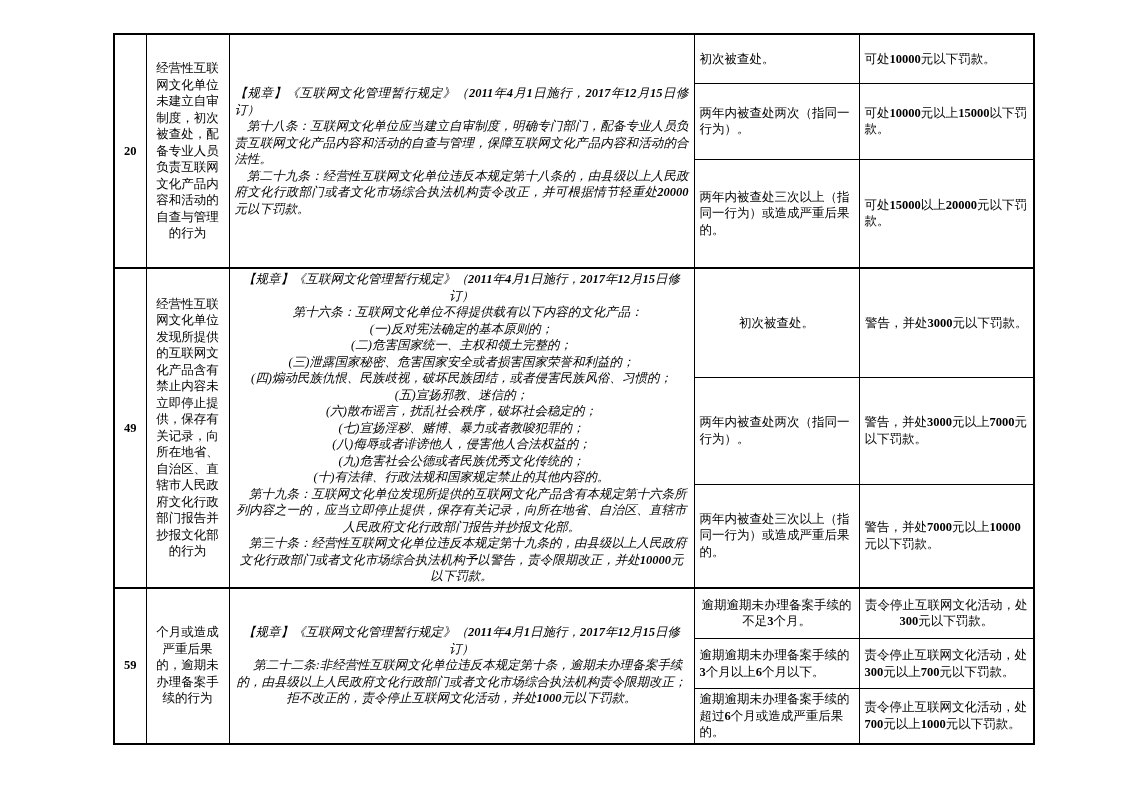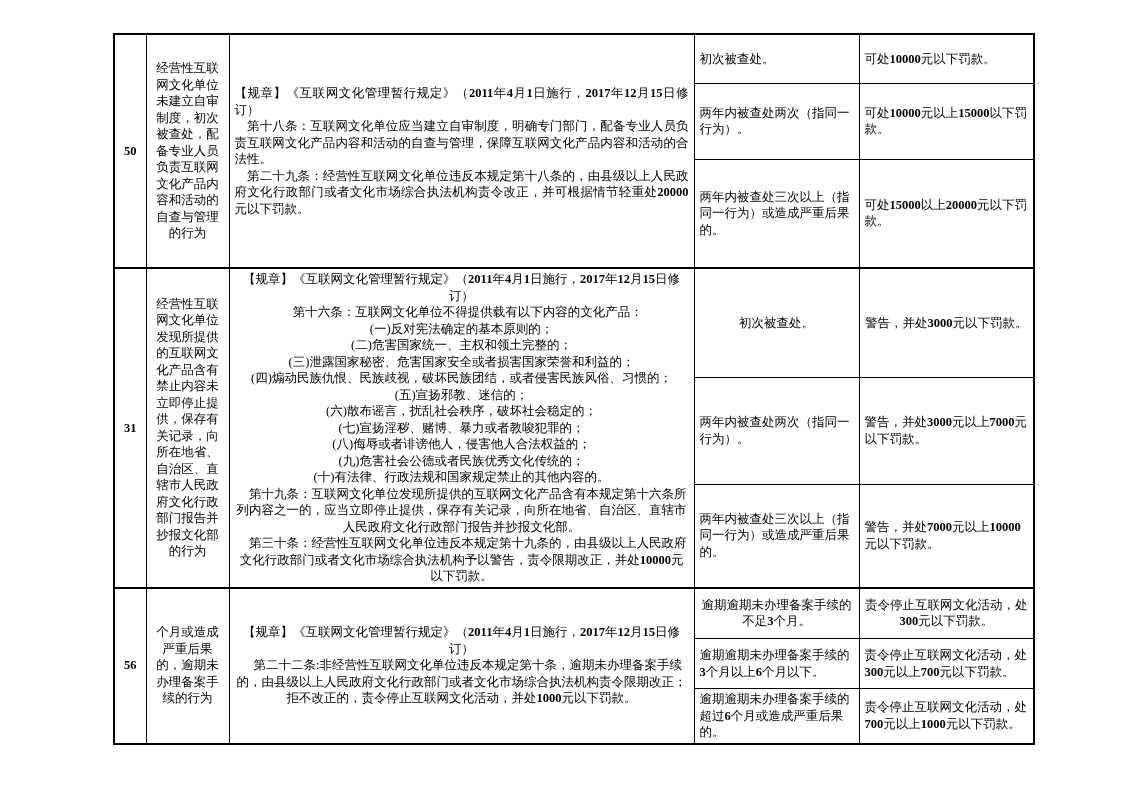--- a/index.html
+++ b/index.html
@@ -36,20 +36,21 @@
     padding: 2px 1px;
   }
   td.behavior {
     text-align: center;
     padding: 2px 6px;
   }
   td.legal {
     text-align: justify;
     white-space: pre-wrap;
     padding: 3px 5px;
+    font-style: italic;
   }
   td.circ, td.pen {
     text-align: left;
     padding: 2px 4px;
     margin-top: 16px;
   }
   td b { font-weight: bold; }
 </style>
 </head>
 <body>
@@ -59,39 +60,39 @@
     <colgroup>
       <col style="width:32px">
       <col style="width:83px">
       <col style="width:465px">
       <col style="width:165px">
       <col style="width:175px">
     </colgroup>
     <tbody>
 
       <tr style="height:49px">
-        <td class="num" rowspan="3"><b>50</b></td>
+        <td class="num" rowspan="3"><b>20</b></td>
         <td class="behavior" rowspan="3">经营性互联网文化单位未建立自审制度，初次被查处，配备专业人员负责互联网文化产品内容和活动的自查与管理的行为</td>
         <td class="legal" rowspan="3">【规章】《互联网文化管理暂行规定》（<b>2011</b>年<b>4</b>月<b>1</b>日施行，<b>2017</b>年<b>12</b>月<b>15</b>日修订）
 　第十八条：互联网文化单位应当建立自审制度，明确专门部门，配备专业人员负责互联网文化产品内容和活动的自查与管理，保障互联网文化产品内容和活动的合法性。
 　第二十九条：经营性互联网文化单位违反本规定第十八条的，由县级以上人民政府文化行政部门或者文化市场综合执法机构责令改正，并可根据情节轻重处<b>20000</b>元以下罚款。</td>
         <td class="circ">初次被查处。</td>
         <td class="pen">可处<b>10000</b>元以下罚款。</td>
       </tr>
       <tr style="height:76px">
         <td class="circ">两年内被查处两次（指同一行为）。</td>
         <td class="pen">可处<b>10000</b>元以上<b>15000</b>以下罚款。</td>
       </tr>
       <tr style="height:109px">
         <td class="circ">两年内被查处三次以上（指同一行为）或造成严重后果的。</td>
         <td class="pen">可处<b>15000</b>以上<b>20000</b>元以下罚款。</td>
       </tr>
 
       <tr class="group-start" style="height:103px">
-        <td class="num" rowspan="3"><b>31</b></td>
+        <td class="num" rowspan="3"><b>49</b></td>
         <td class="behavior" rowspan="3">经营性互联网文化单位发现所提供的互联网文化产品含有禁止内容未立即停止提供，保存有关记录，向所在地省、自治区、直辖市人民政府文化行政部门报告并抄报文化部的行为</td>
         <td class="legal" rowspan="3">【规章】《互联网文化管理暂行规定》（<b>2011</b>年<b>4</b>月<b>1</b>日施行，<b>2017</b>年<b>12</b>月<b>15</b>日修订）
 　第十六条：互联网文化单位不得提供载有以下内容的文化产品：
 (一)反对宪法确定的基本原则的；
 (二)危害国家统一、主权和领土完整的；
 (三)泄露国家秘密、危害国家安全或者损害国家荣誉和利益的；
 (四)煽动民族仇恨、民族歧视，破坏民族团结，或者侵害民族风俗、习惯的；
 (五)宣扬邪教、迷信的；
 (六)散布谣言，扰乱社会秩序，破坏社会稳定的；
 (七)宣扬淫秽、赌博、暴力或者教唆犯罪的；
@@ -106,21 +107,21 @@
       <tr style="height:100px">
         <td class="circ">两年内被查处两次（指同一行为）。</td>
         <td class="pen">警告，并处<b>3000</b>元以上<b>7000</b>元以下罚款。</td>
       </tr>
       <tr style="height:97px">
         <td class="circ">两年内被查处三次以上（指同一行为）或造成严重后果的。</td>
         <td class="pen">警告，并处<b>7000</b>元以上<b>10000</b>元以下罚款。</td>
       </tr>
 
       <tr class="group-start" style="height:51px">
-        <td class="num" rowspan="3"><b>56</b></td>
+        <td class="num" rowspan="3"><b>59</b></td>
         <td class="behavior" rowspan="3">个月或造成严重后果的，逾期未办理备案手续的行为</td>
         <td class="legal" rowspan="3">【规章】《互联网文化管理暂行规定》（<b>2011</b>年<b>4</b>月<b>1</b>日施行，<b>2017</b>年<b>12</b>月<b>15</b>日修订）
 　第二十二条:非经营性互联网文化单位违反本规定第十条，逾期未办理备案手续的，由县级以上人民政府文化行政部门或者文化市场综合执法机构责令限期改正；拒不改正的，责令停止互联网文化活动，并处<b>1000</b>元以下罚款。</td>
         <td class="circ">逾期逾期未办理备案手续的不足<b>3</b>个月。</td>
         <td class="pen">责令停止互联网文化活动，处<b>300</b>元以下罚款。</td>
       </tr>
       <tr style="height:50px">
         <td class="circ">逾期逾期未办理备案手续的<b>3</b>个月以上<b>6</b>个月以下。</td>
         <td class="pen">责令停止互联网文化活动，处<b>300</b>元以上<b>700</b>元以下罚款。</td>
       </tr>

